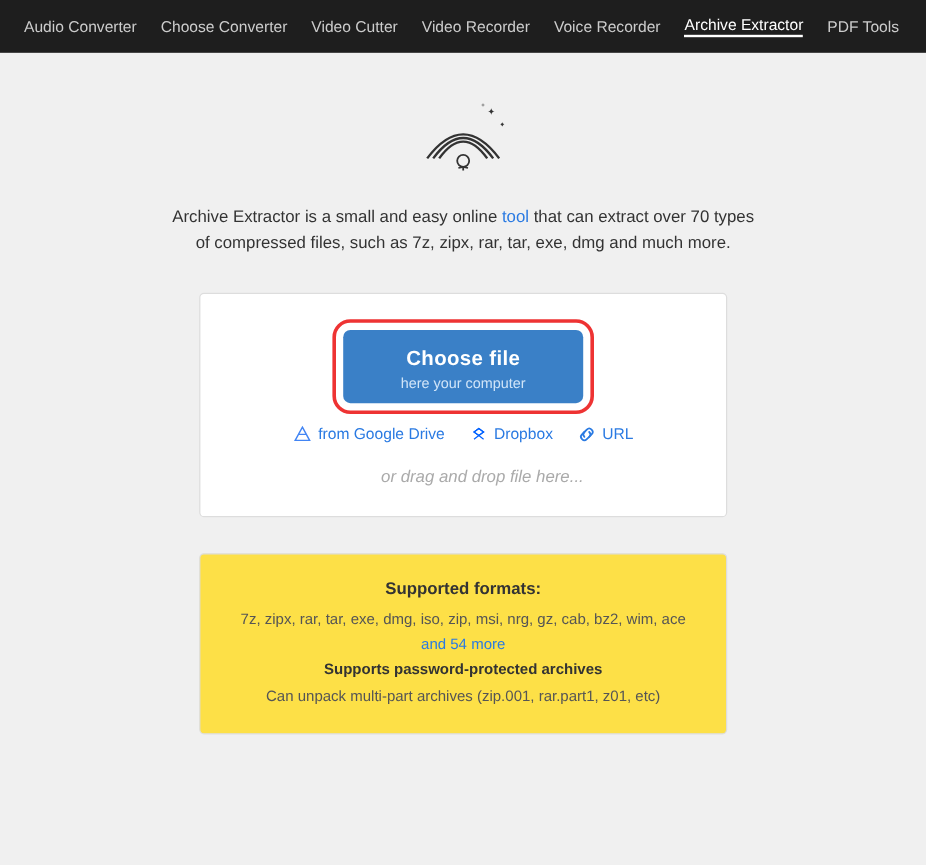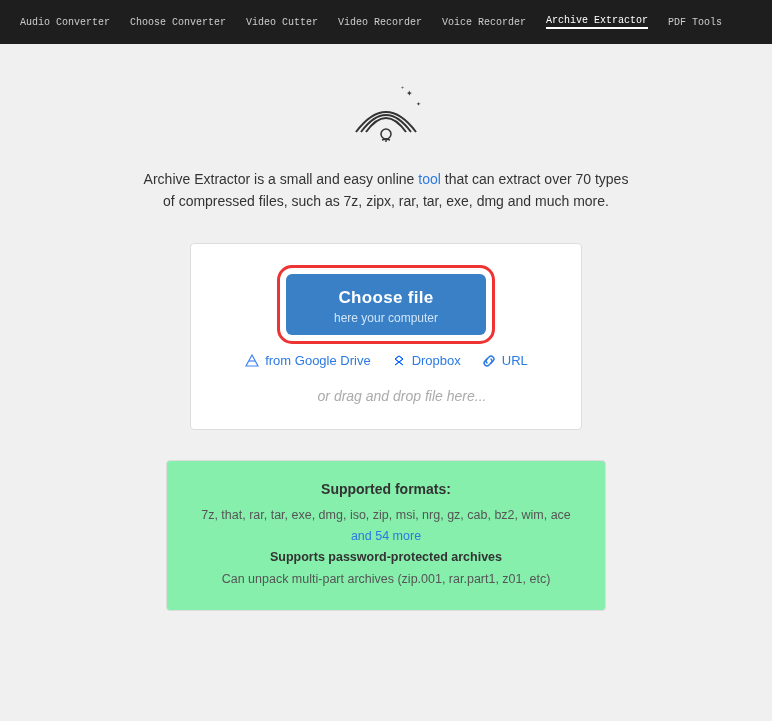--- a/index.html
+++ b/index.html
@@ -14,24 +14,23 @@
       background: #1e1e1e;
       height: 44px;
       display: flex;
       align-items: center;
       padding: 0 20px;
       gap: 20px;
     }
     nav a {
       color: #ccc;
       text-decoration: none;
-      font-size: 10px;
+      font-size: 13px;
       white-space: nowrap;
       cursor: pointer;
-      font-family: Liberation Mono, monospace;
     }
     nav a.active {
       color: #fff;
       border-bottom: 2px solid #fff;
       padding-bottom: 1px;
     }
 
     
     .main {
       display: flex;
@@ -55,21 +54,21 @@
     .description a {
       color: #2a7ae2;
       text-decoration: none;
     }
 
     
     .upload-box {
       background: #fff;
       border: 1px solid #ddd;
       border-radius: 4px;
-      width: 392px;
+      width: 440px;
       padding: 30px 30px 25px;
       display: flex;
       flex-direction: column;
       align-items: center;
       margin-bottom: 20px;
     }
 
     .choose-file-btn {
       background: #3a80c7;
       border: none;
@@ -119,21 +118,21 @@
     .drag-drop-text {
       color: #aaa;
       font-style: italic;
       font-size: 14px;
       margin-top: 5px;
       margin-left: 32px;
     }
 
     
     .formats-box {
-      background: #86efac;
+      background: #fde047;
       border: 1px solid #ddd;
       border-radius: 4px;
       width: 440px;
       padding: 20px 30px;
       margin-top: 10px;
     }
     .formats-title {
       font-size: 14px;
       font-weight: bold;
       color: #333;
@@ -232,21 +231,21 @@
       </a>
     </div>
 
     <span class="drag-drop-text">or drag and drop file here...</span>
 
   </div>
 
   <div class="formats-box">
     <div class="formats-title">Supported formats:</div>
     <div class="formats-list">
-      <span>7z, that, rar, tar, exe, dmg, iso, zip, msi, nrg, gz, cab, bz2, wim, ace </span><a>and 54 more</a>
+      <span>7z, zipx, rar, tar, exe, dmg, iso, zip, msi, nrg, gz, cab, bz2, wim, ace </span><a>and 54 more</a>
       <br>
       <span class="bold-line">Supports password-protected archives</span>
       <br>
       <span>Can unpack multi-part archives (zip.001, rar.part1, z01, etc)</span>
     </div>
   </div>
 
 </div>
 
 </body></html>

